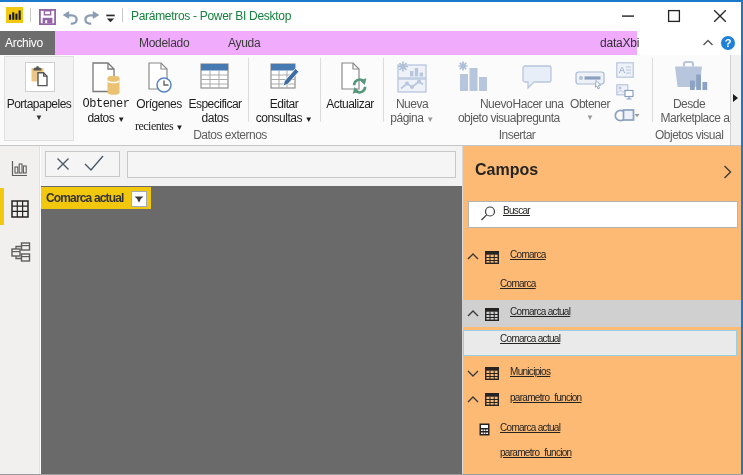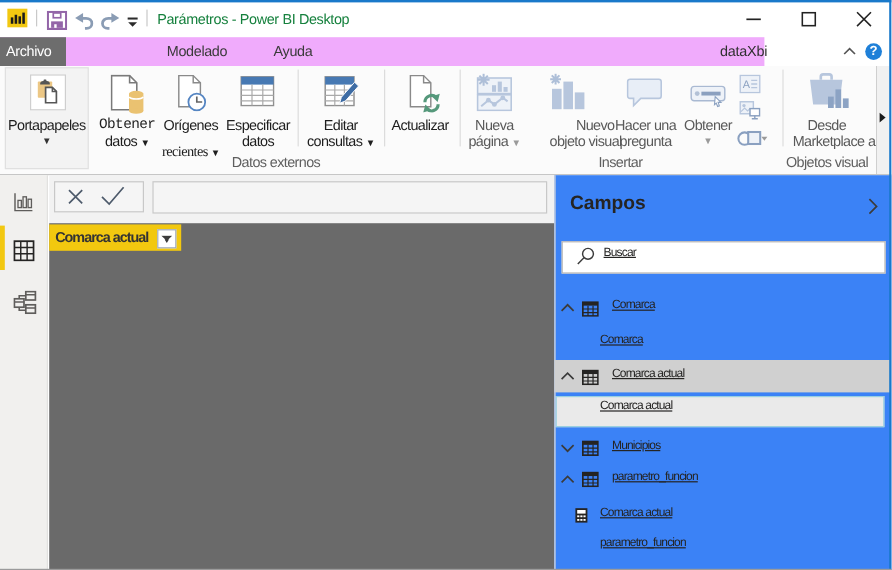--- a/index.html
+++ b/index.html
@@ -258,21 +258,21 @@
 <div class="abs" style="left:41px;top:186px;width:421px;height:289px;background:#6a6a6a;">
   <div class="abs" style="left:0;top:1px;width:110px;height:22px;background:#f2c80f;">
     <div class="abs" style="left:5px;top:0;height:22px;line-height:22px;font-size:12px;font-weight:bold;letter-spacing:-0.85px;color:#333;">Comarca actual</div>
     <div class="abs" style="left:90px;top:4px;width:16px;height:16px;background:#fff;border:1px solid #a0aabb;"></div>
     <svg class="abs" style="left:93px;top:9px;" width="10" height="7" viewBox="0 0 10 7">
         <path d="M0.5 0.5 H9.5 L6.2 3.5 H6.8 L5 6.5 L3.2 3.5 H3.8 Z" fill="#3c3c3c"></path>
       </svg>
   </div>
 </div>
 
-<div class="abs" style="left:462px;top:146px;width:281px;height:329px;background:#3b82f6;border-left:1px solid #d8d8d8;">
+<div class="abs" style="left:462px;top:146px;width:281px;height:329px;background:#fdba74;border-left:1px solid #d8d8d8;">
   <div class="abs" style="left:12px;top:15px;font-size:16px;font-weight:bold;color:#252423;">Campos</div>
   <svg class="abs" style="left:260px;top:19px;" width="9" height="14" viewBox="0 0 9 14">
       <path d="M1.5 1 L7.5 7 L1.5 13" fill="none" stroke="#3b3b3b" stroke-width="1.4"></path>
     </svg>
   <div class="abs" style="left:5px;top:55px;width:270px;height:27px;background:#fff;border:1px solid #b6b4b1;"></div>
   <svg class="abs" style="left:17px;top:59px;" width="17" height="17" viewBox="0 0 17 17">
     <circle cx="10" cy="6.5" r="4.5" fill="none" stroke="#3b3b3b" stroke-width="1.2"></circle>
     <path d="M6.6 9.8 L1.5 15" stroke="#3b3b3b" stroke-width="1.2"></path>
   </svg>
   <div class="abs fr" style="left:40px;top:59px;">Buscar</div>

